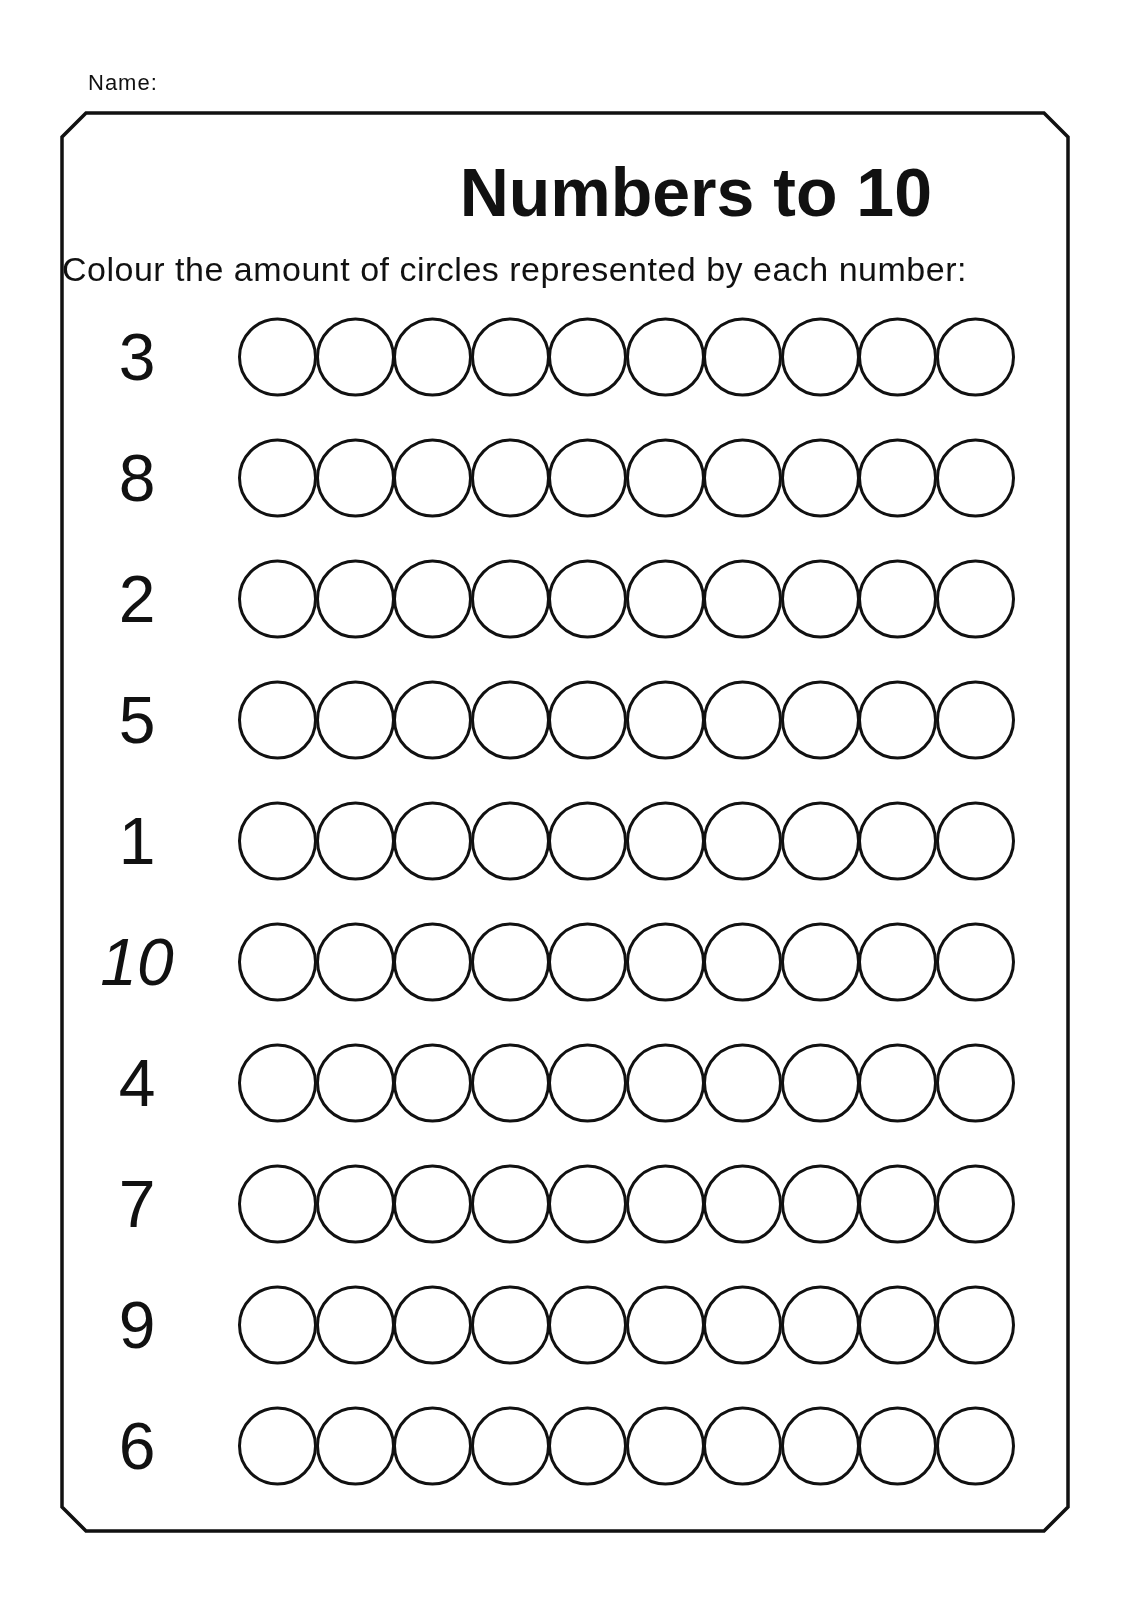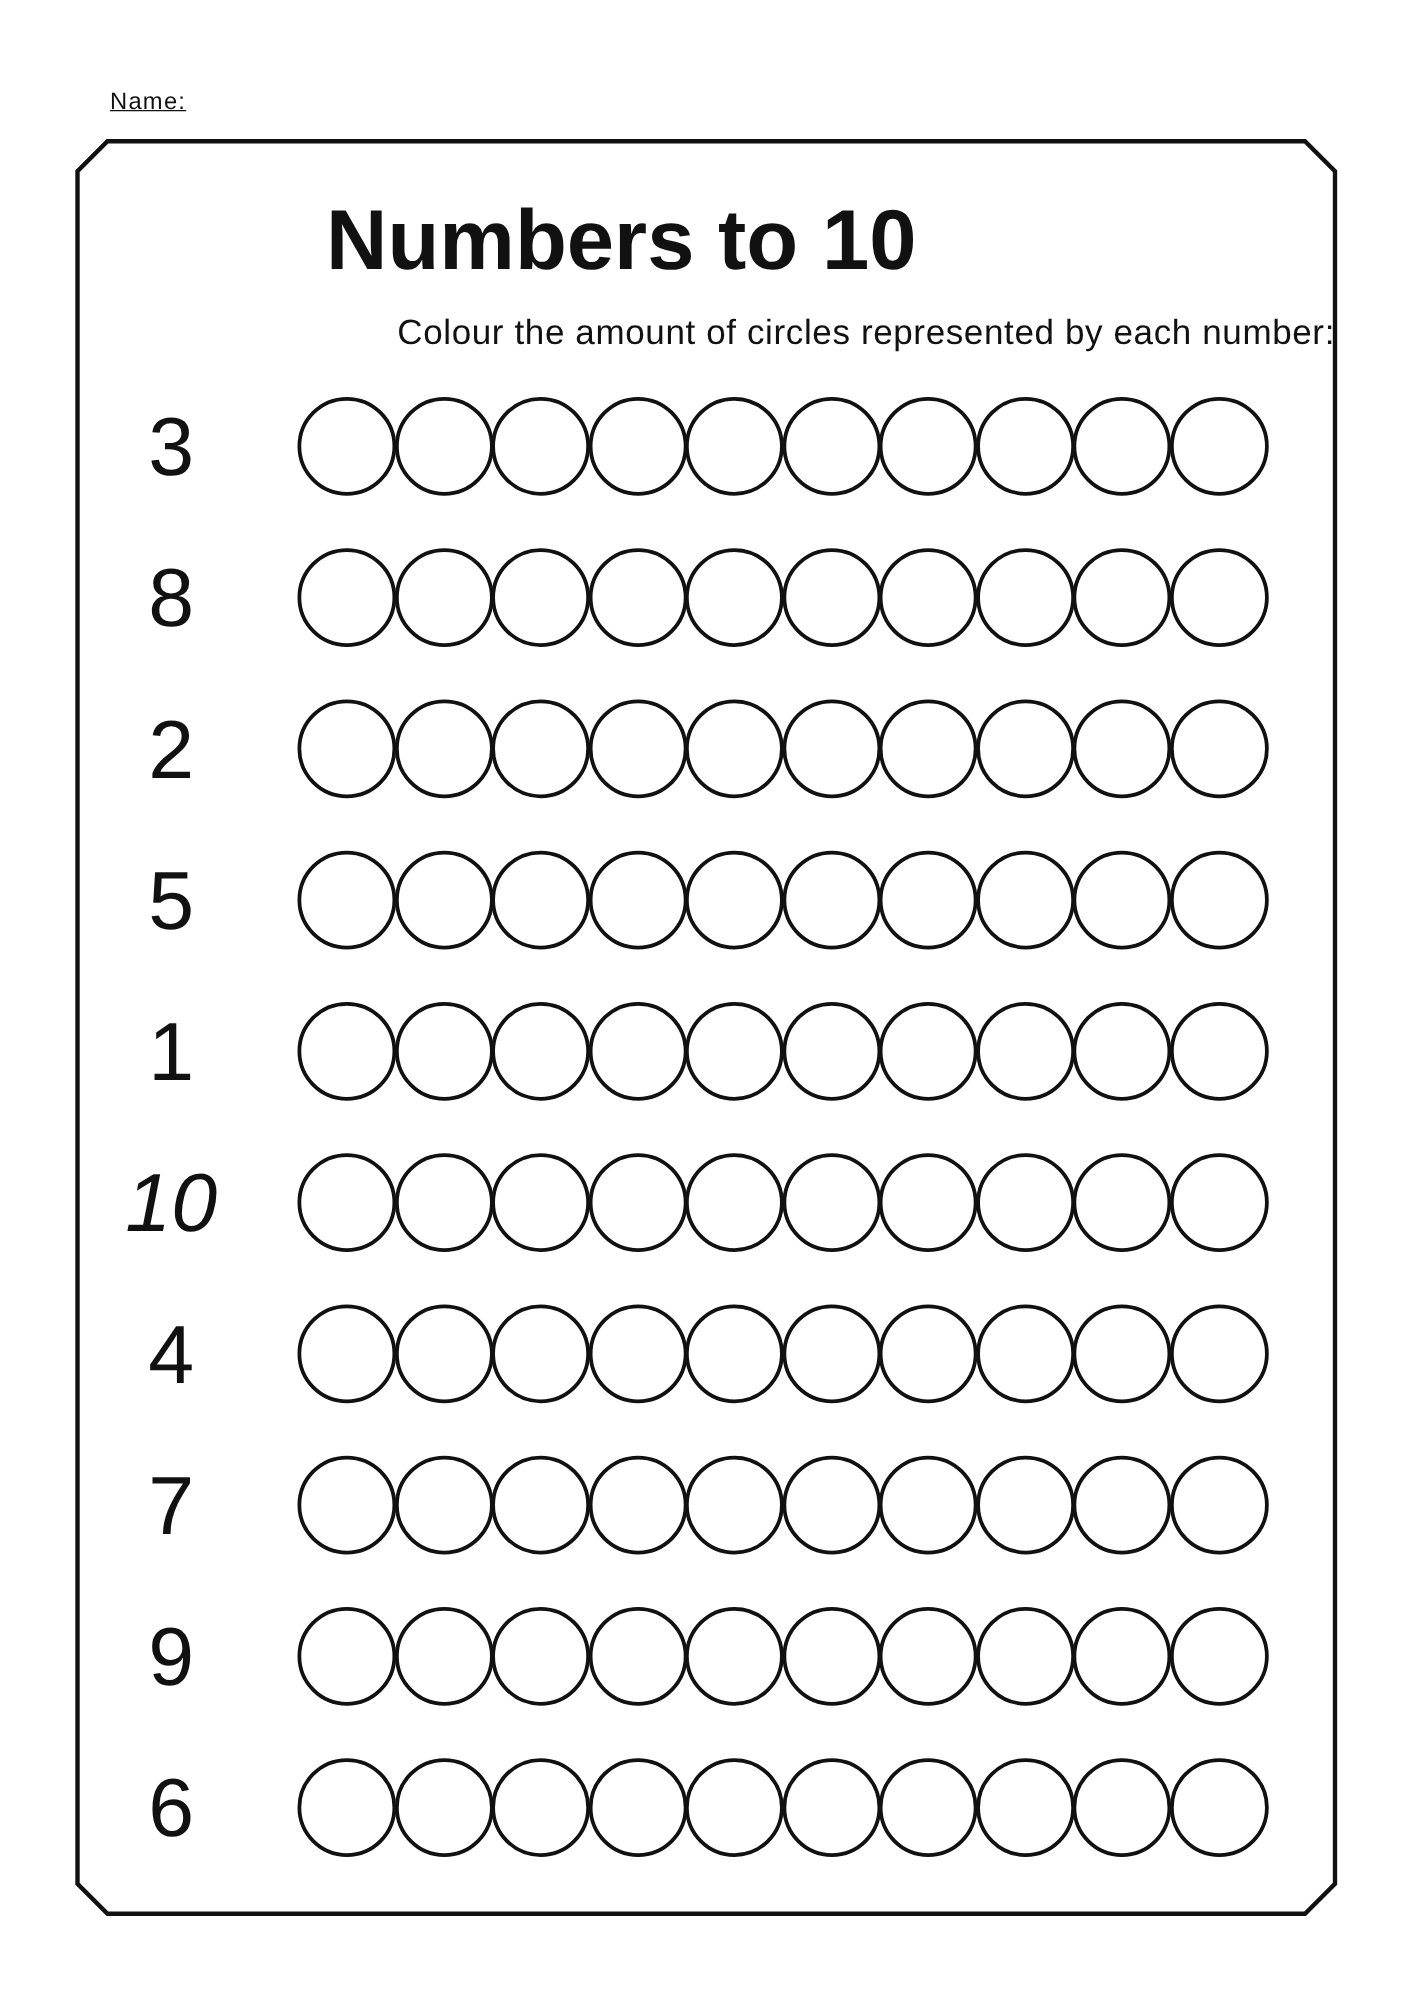--- a/index.html
+++ b/index.html
@@ -12,53 +12,52 @@
     width: 1131px;
     height: 1600px;
     overflow: hidden;
     font-family: "Liberation Sans", sans-serif;
     color: var(--ink, #111111);
   }
   .name-label {
     position: absolute;
     left: 88px;
     top: 72px;
-    font-size: 19px;
+    font-size: 22px;
     line-height: 1;
     letter-spacing: 1px;
     color: var(--ink, #111111);
-    text-decoration: underline;
   }
   .frame-svg {
     position: absolute;
     left: 62px;
     top: 113px;
     width: 1006px;
     height: 1418px;
     overflow: visible;
   }
   .page-title {
     position: absolute;
     left: 62px;
     top: 158px;
     width: 870px;
-    text-align: center;
+    text-align: right;
     font-size: 68px;
     font-weight: bold;
     line-height: 1;
     letter-spacing: 0px;
     color: var(--ink, #111111);
   }
   .instruction {
     position: absolute;
     left: 62px;
     top: 252px;
     width: 1006px;
-    text-align: right;
-    font-size: 28px;
+    text-align: left;
+    font-size: 34px;
     line-height: 1;
     letter-spacing: 0.5px;
     color: var(--ink, #111111);
   }
   .rows-container {
     position: absolute;
     left: 0;
     top: 0;
     width: 1131px;
     height: 1600px;

